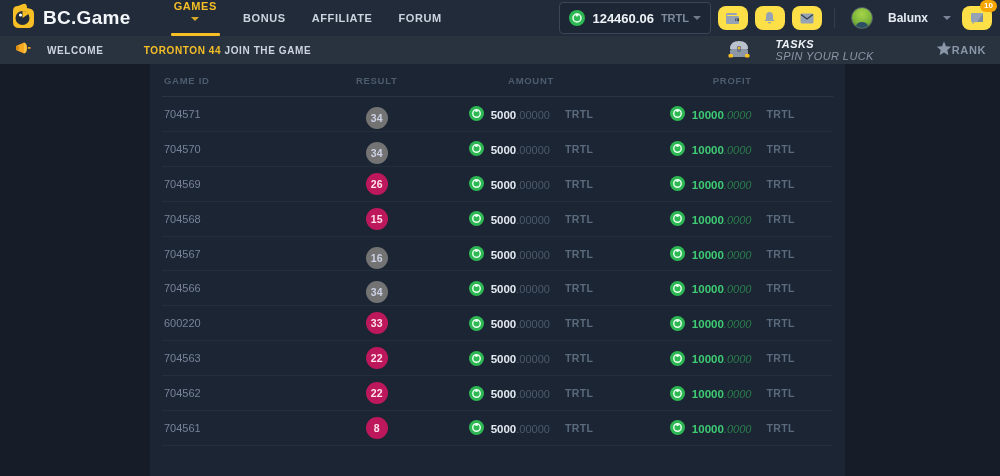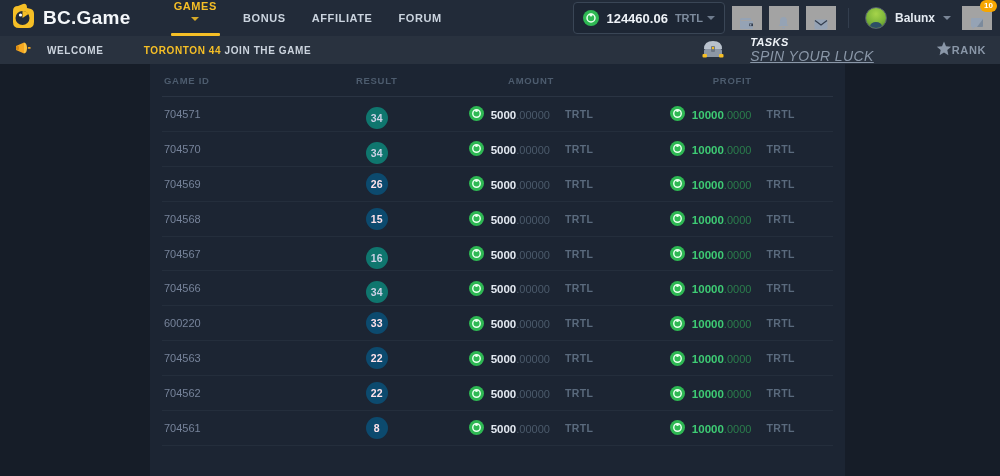--- a/index.html
+++ b/index.html
@@ -37,27 +37,27 @@
   }
   .nav-right { margin-left:auto; display:flex; align-items:center; gap:7px; }
   .balance-box {
     display:flex; align-items:center; gap:7px;
     border:1px solid #3a4656; background:#1d2634;
     border-radius:4px; height:32px; padding:8px 9px; cursor:pointer;text-align:right;
   }
   .balance-amount { font-size:13px; font-weight:bold; color:#eef2f7; }
   .balance-cur { font-size:11px; font-weight:bold; color:#7d8b9d; display:flex; align-items:center; gap:4px; }
   .icon-btn {
-    width:30px; height:24px; border-radius:0; background:#a3a3a3;
-    display:flex; align-items:flex-end; justify-content:center; cursor:pointer;
+    width:30px; height:24px; border-radius:8px; background:#fde047;
+    display:flex; align-items:center; justify-content:center; cursor:pointer;
     position:relative; flex:none;
   }
   .icon-btn svg { display:block; }
   .v-divider { width:1px; height:20px; background:#333e4e; margin:0 5px; }
-  .user-chip { display:flex; align-items:center; gap:8px; cursor:pointer; padding:0 4px;justify-content:flex-end; }
+  .user-chip { display:flex; align-items:center; gap:15px; cursor:pointer; padding:0 4px;justify-content:flex-end; }
   .avatar {
     width:22px; height:22px; border-radius:50%;
     background:radial-gradient(circle at 50% 30%, #a6d44a 0%, #7cb53a 55%, #4e7f2a 100%);
     border:1px solid #55606f; position:relative; overflow:hidden;
   }
   .avatar::after { content:""; position:absolute; left:4px; right:4px; bottom:-3px; height:9px;
     background:#2d4f66; border-radius:50% 50% 0 0; }
   .user-name { font-size:12px; font-weight:bold; color:#e4eaf1; }
   .badge-notify {
     position:absolute; top:-6px; right:-5px;
@@ -68,21 +68,21 @@
   
   .announce {
     height:28px; background:#29323f;
     display:flex; align-items:center; padding:0 14px;
   }
   .announce-text { margin-left:16px; font-size:10px; font-weight:bold; letter-spacing:.6px; color:#ccd4de; }
   .announce-text .hl { color:#f6bf26;margin-left:37px; }
   .announce-right { margin-left:auto; display:flex; align-items:center; }
   .tasks-widget { display:flex; align-items:center; gap:24px; cursor:pointer; }
   .tasks-title { font-size:11px; font-weight:bold; font-style:italic; color:#eef2f7; letter-spacing:.4px; line-height:1.15; }
-  .tasks-sub { font-size:14px; font-style:italic; color:#8a97a8; letter-spacing:.4px;text-decoration:underline; }
+  .tasks-sub { font-size:11px; font-style:italic; color:#8a97a8; letter-spacing:.4px; }
   .rank-widget { display:flex; align-items:center; cursor:pointer; margin-left:62px; color:#8a97a8; }
   .rank-label { font-size:11px; font-weight:bold; letter-spacing:.6px; }
 
   
   .content { position:relative; height:412px; }
   .panel {
     position:absolute; left:150px; top:0; width:695px; height:412px;
     background:#1c2533; padding:0 12px;
   }
   .t-head, .t-row {
@@ -97,30 +97,30 @@
   .th.c1 { padding-left:2px; }
   .th.c2, .th.c3, .th.c4 { text-align:center; }
   .t-row { height:34.9px; border-bottom:1px solid #242e3c; cursor:pointer; }
   .cell-id { font-size:11px; color:#76839a; padding-left:2px; }
   .cell-result { display:flex; justify-content:center; }
   .badge {
     min-width:22px; height:22px; border-radius:50%;
     display:flex; align-items:center; justify-content:center;
     font-size:10.5px; font-weight:bold; padding:0 3px;
   }
-  .badge-dark { background:#0f766e; color:#ccd1e6;margin-top:8px; }
-  .badge-red { background:#0c4a6e; color:#ffe3ea;text-align:center; }
+  .badge-dark { background:#737373; color:#ccd1e6;margin-top:8px; }
+  .badge-red { background:#be185d; color:#ffe3ea;text-align:center; }
   .cell-money { display:flex; align-items:center; justify-content:center; gap:7px; }
   .money-int { font-size:11.5px; font-weight:bold; }
   .money-dec { font-size:11px; font-weight:normal; }
   .money-cur { font-size:10.5px; font-weight:bold; color:#5a6a7d; margin-left:8px; letter-spacing:.4px; }
   .amount .money-int { color:#e3e9f1; }
   .amount .money-dec { color:#4b5a6b; }
   .profit .money-int { color:#3ecb74; }
-  .profit .money-dec { color:#2a7d4c; }
+  .profit .money-dec { color:#2a7d4c;font-style:italic; }
   .coin { flex:none; display:flex; }
 </style>
 </head>
 <body>
 
 <header class="navbar">
   <div class="logo">
     <span>
       <svg width="25" height="26" viewBox="0 0 25 26">
         <path d="M3 8 Q3 3 8 3 L13 1 Q17 0 17 5 L21 6 Q24 7 24 11 L24 19 Q24 25 18 25 L9 25 Q3 25 3 19 Z" fill="#f6bf26"></path>

